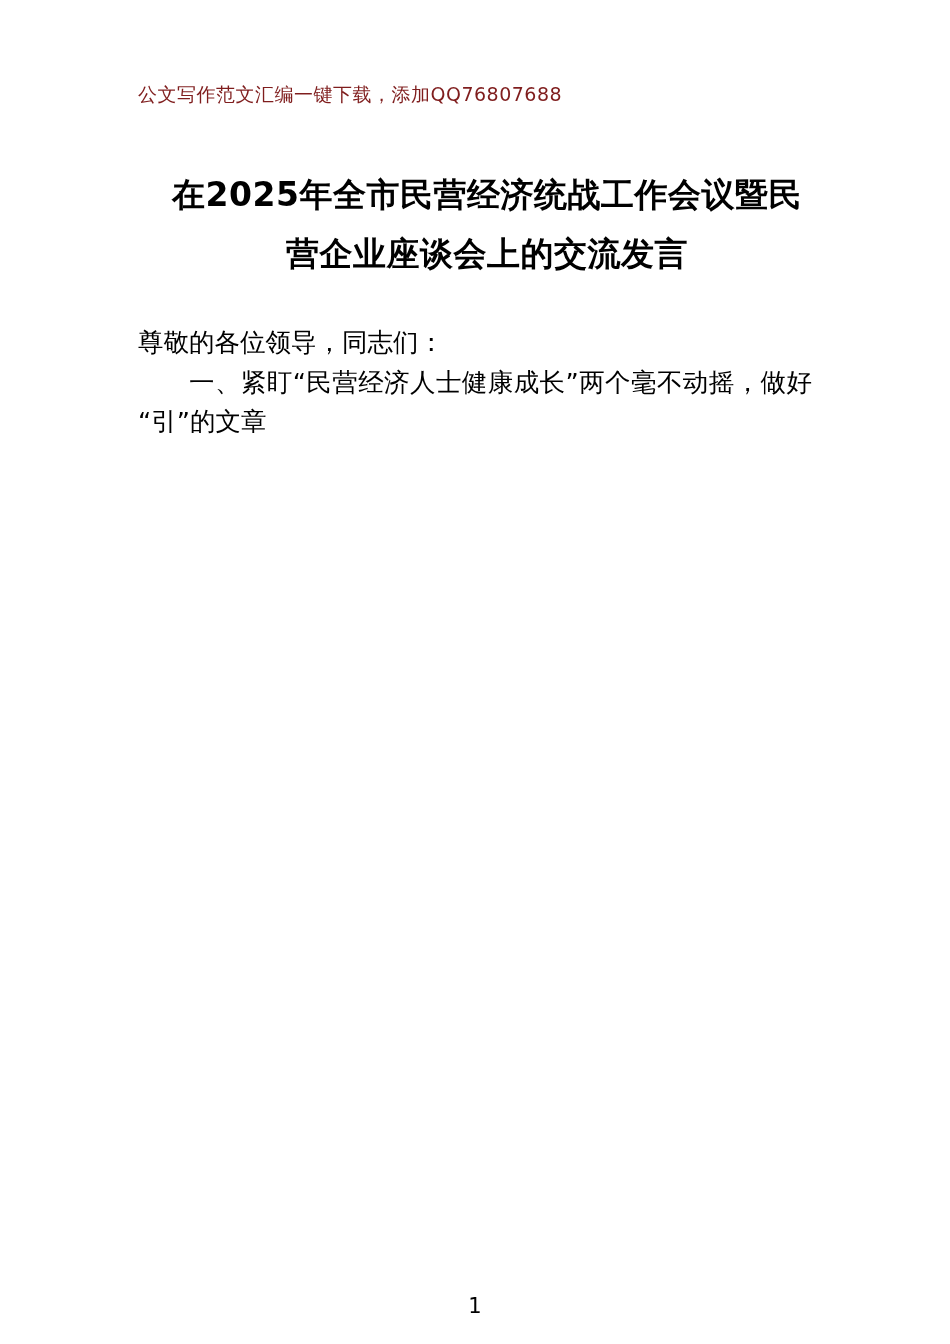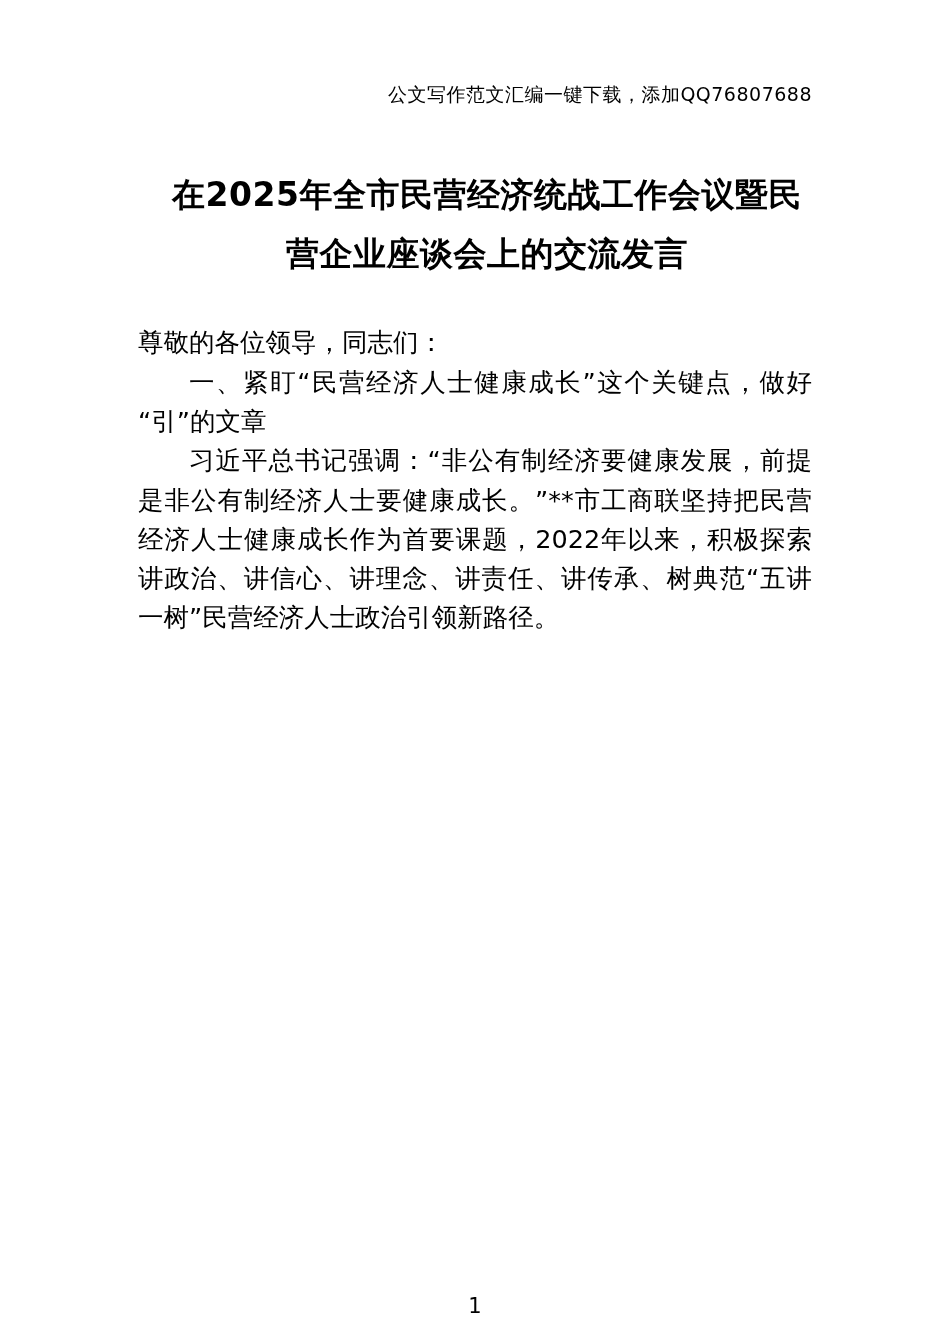--- a/index.html
+++ b/index.html
@@ -16,23 +16,23 @@
     overflow: hidden;
   }
   .page {
     width: 950px;
     height: 1344px;
     box-sizing: border-box;
     padding: 0 138px;
     position: relative;
   }
   .watermark {
-    color: #000000;
+    color: #7f1d1d;
     font-size: 19px;
-    text-align: right;
+    text-align: left;
     letter-spacing: 0.5px;
     margin-top: 82px;
     font-family: "DejaVu Sans", "Liberation Sans", sans-serif;
     white-space: nowrap;
   }
   .doc-title {
     margin-top: 58px;
     font-size: 33px;
     font-weight: bold;
     line-height: 1.78;
@@ -67,19 +67,18 @@
 <body>
 
 <div class="page">
 
   <div class="watermark">公文写作范文汇编一键下载，添加QQ76807688</div>
 
   <h1 class="doc-title">在2025年全市民营经济统战工作会议暨民营企业座谈会上的交流发言</h1>
 
   <div class="body-text">
     <p class="para">尊敬的各位领导，同志们：</p>
-    <p class="para indent">一、紧盯“民营经济人士健康成长”这个关键点，做好“引”的文章</p>
-    <p class="para indent">习近平总书记强调：“非公有制经济要健康发展，前提是非公有制经济人士要健康成长。”**市工商联坚持把民营经济人士健康成长作为首要课题，2022年以来，积极探索讲政治、讲信心、讲理念、讲责任、讲传承、树典范“五讲一树”民营经济人士政治引领新路径。</p>
+    <p class="para indent">一、紧盯“民营经济人士健康成长”两个毫不动摇，做好“引”的文章</p>
   </div>
 
   <div class="page-number">1</div>
 
 </div>
 
 </body></html>

